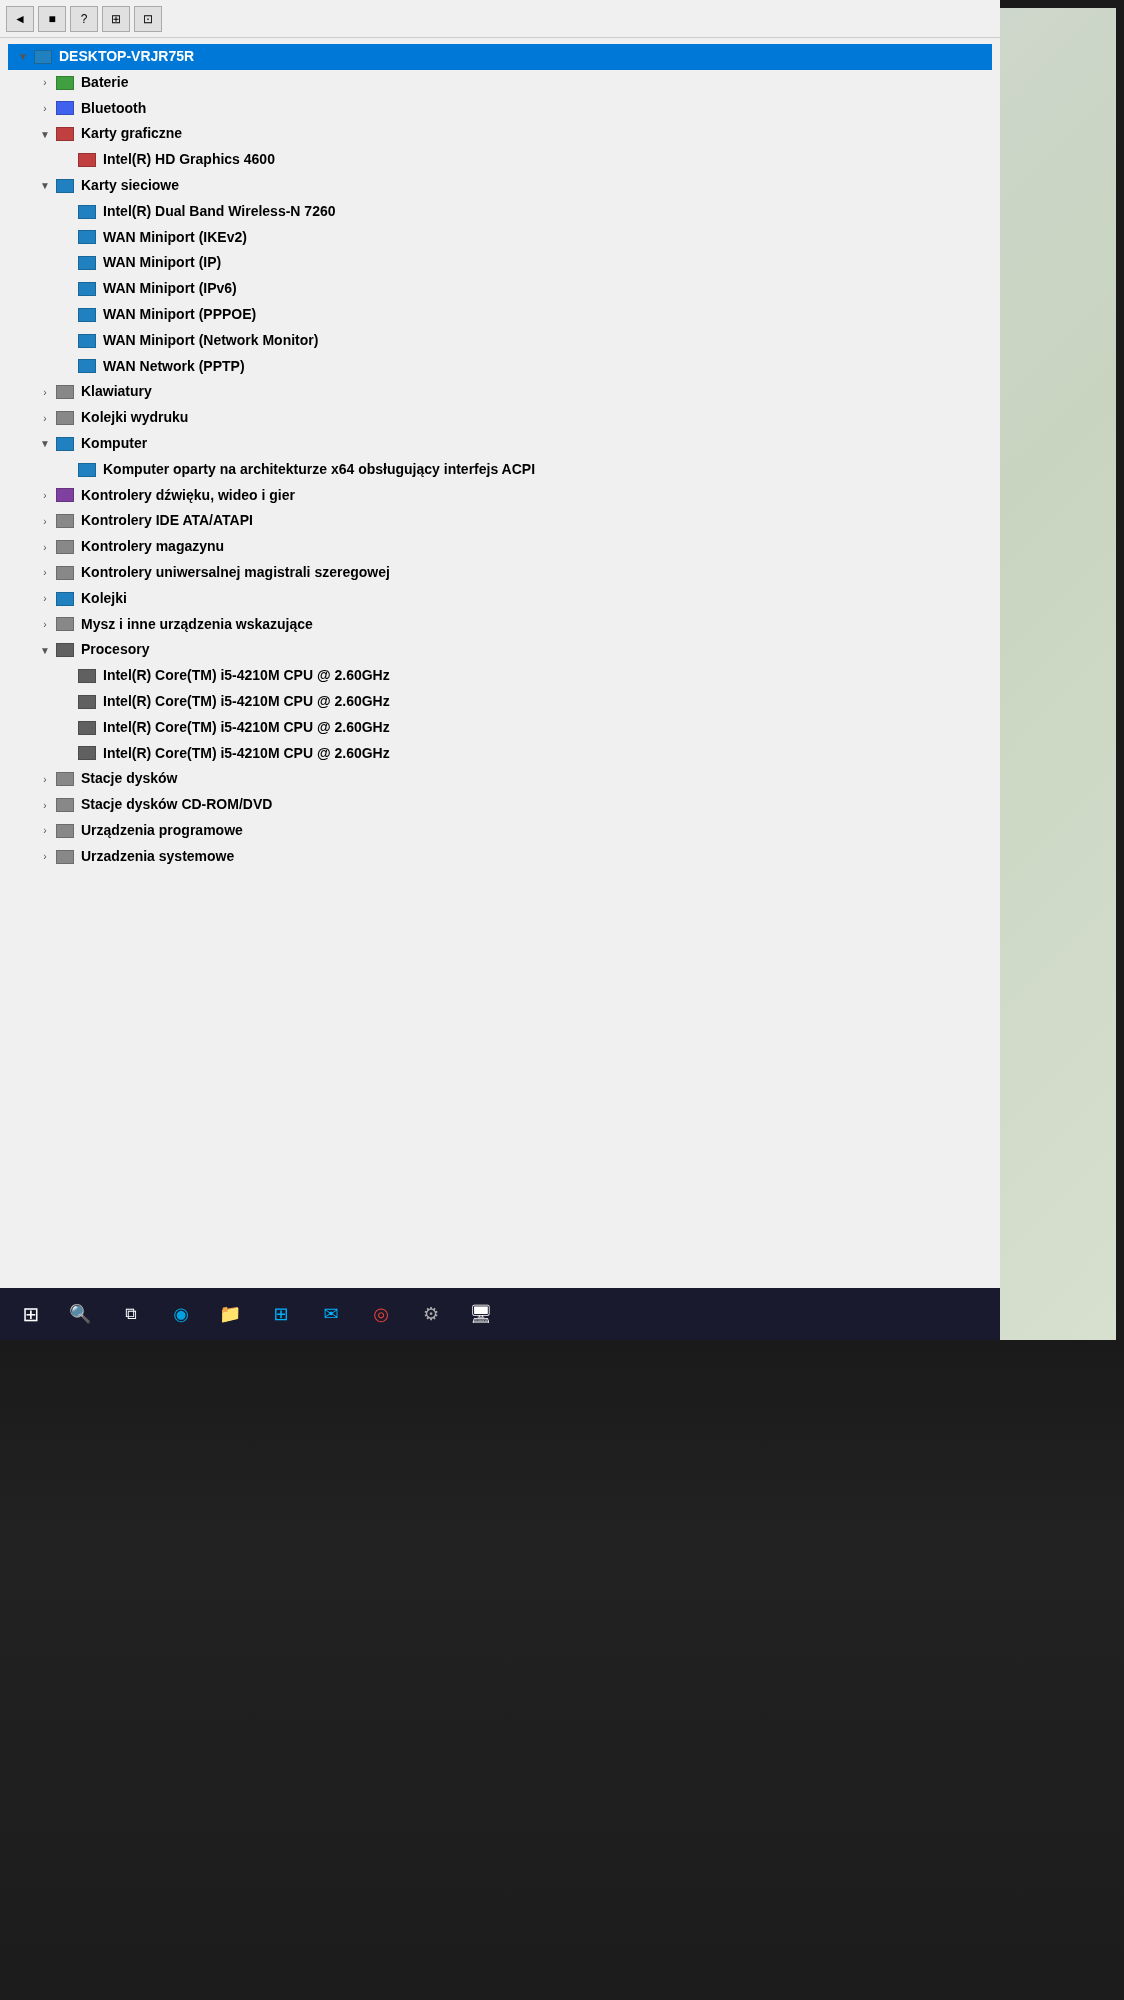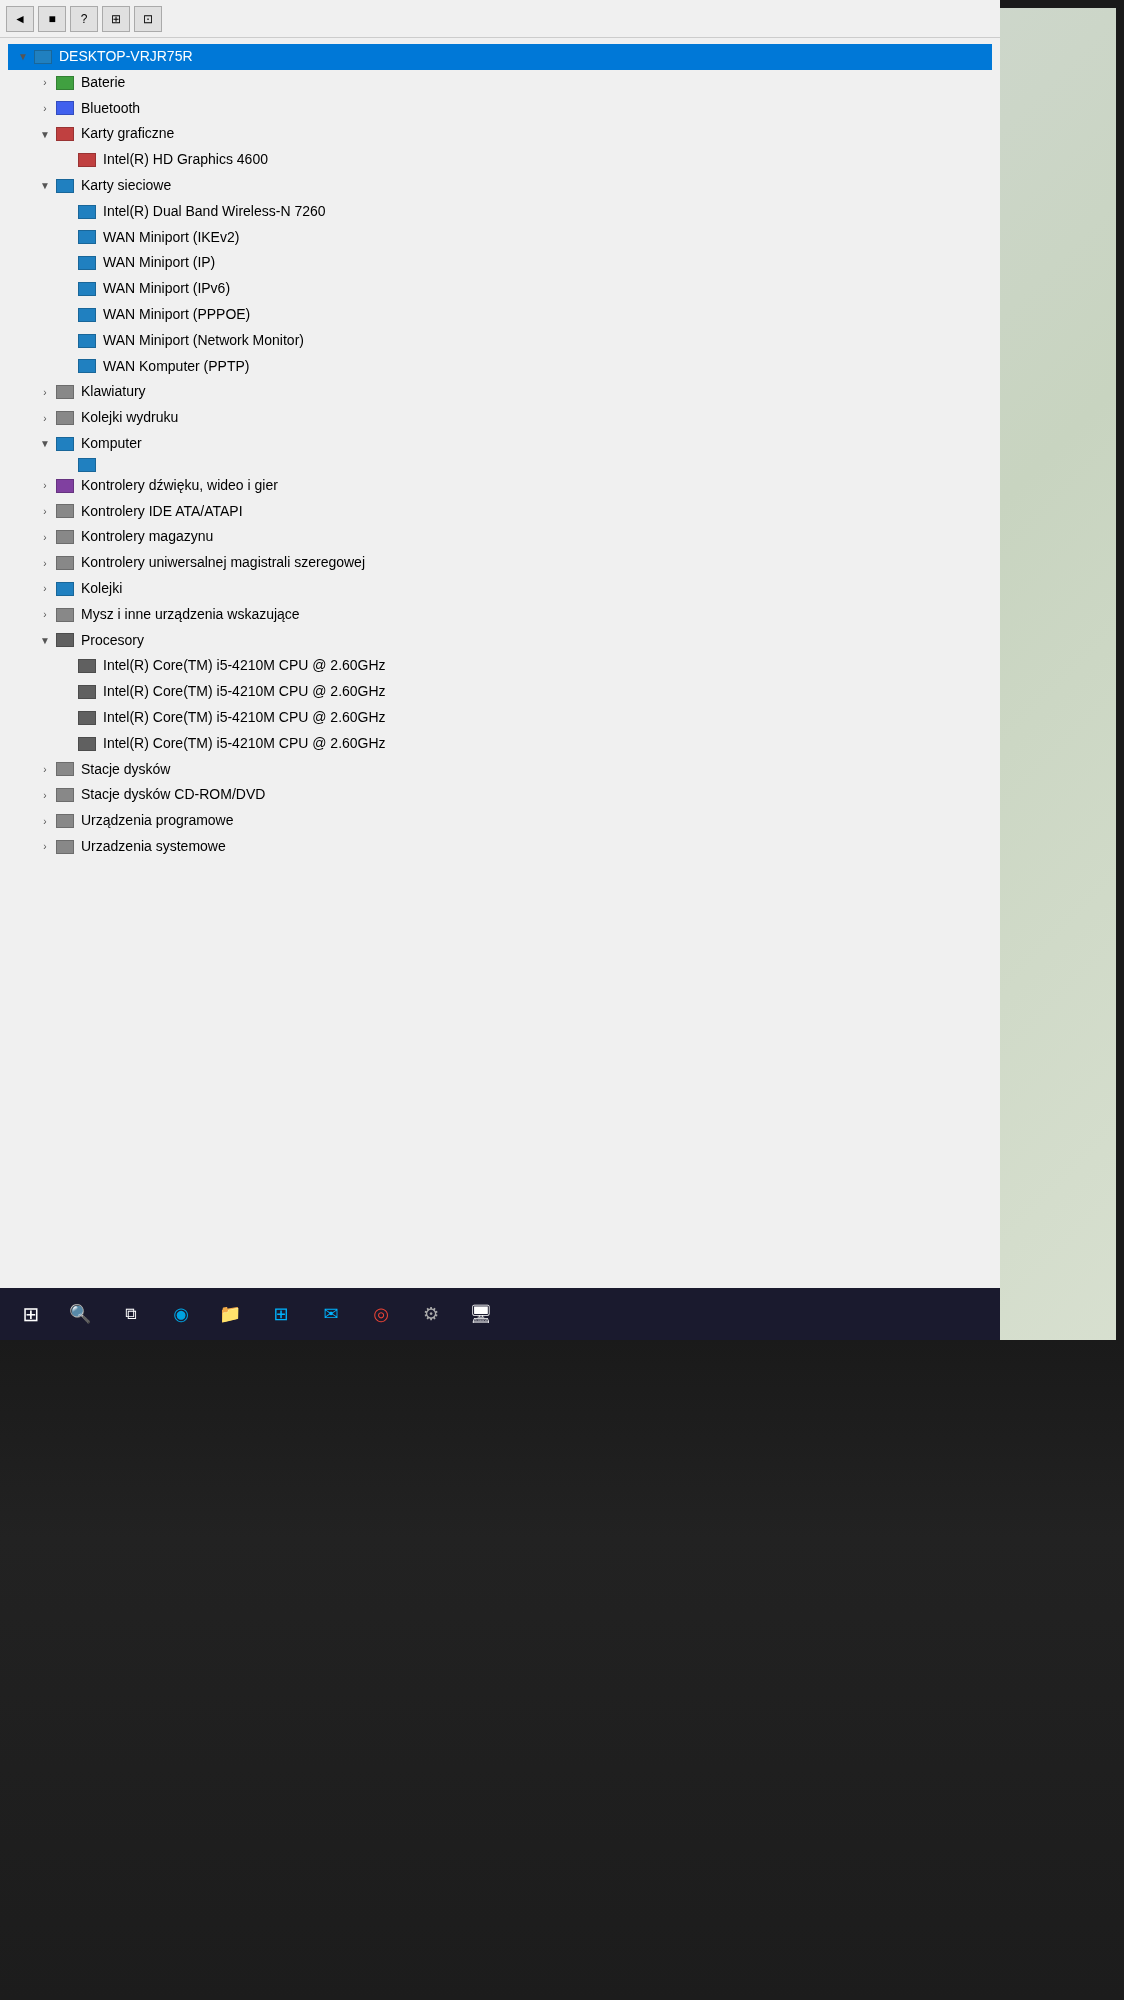--- a/index.html
+++ b/index.html
@@ -120,20 +120,21 @@
       left: 0;
       width: 1124px;
       height: 1340px;
       border: 8px solid #1a1a1a;
       border-bottom: 0;
       pointer-events: none;
     }
 
     .tree-label {
       font-size: 14px;
+      font-weight: bold;
     }
   </style>
 </head>
 <body>
 
 <div class="screen">
 
   <div class="screen-bezel"></div>
 
   <div class="device-manager">
@@ -216,21 +217,21 @@
         <div class="tree-item">
     <span style="display:inline-block;width:48px;flex-shrink:0;"></span>
     <span style="font-size:10px;width:14px;color:#555;display:inline-block;text-align:center;flex-shrink:0;"></span>
     <span style="width:18px;height:14px;background:#2080c0;display:inline-block;margin-right:3px;flex-shrink:0;border:1px solid rgba(0,0,0,0.2);"></span>
     <span class="tree-label">WAN Miniport (Network Monitor)</span>
   </div>
         <div class="tree-item">
     <span style="display:inline-block;width:48px;flex-shrink:0;"></span>
     <span style="font-size:10px;width:14px;color:#555;display:inline-block;text-align:center;flex-shrink:0;"></span>
     <span style="width:18px;height:14px;background:#2080c0;display:inline-block;margin-right:3px;flex-shrink:0;border:1px solid rgba(0,0,0,0.2);"></span>
-    <span class="tree-label">WAN Komputer (PPTP)</span>
+    <span class="tree-label">WAN Network (PPTP)</span>
   </div>
         <div class="tree-item">
     <span style="display:inline-block;width:26px;flex-shrink:0;"></span>
     <span style="font-size:10px;width:14px;color:#555;display:inline-block;text-align:center;flex-shrink:0;">›</span>
     <span style="width:18px;height:14px;background:#888;display:inline-block;margin-right:3px;flex-shrink:0;border:1px solid rgba(0,0,0,0.2);"></span>
     <span class="tree-label">Klawiatury</span>
   </div>
         <div class="tree-item">
     <span style="display:inline-block;width:26px;flex-shrink:0;"></span>
     <span style="font-size:10px;width:14px;color:#555;display:inline-block;text-align:center;flex-shrink:0;">›</span>
@@ -240,20 +241,21 @@
         <div class="tree-item">
     <span style="display:inline-block;width:26px;flex-shrink:0;"></span>
     <span style="font-size:10px;width:14px;color:#555;display:inline-block;text-align:center;flex-shrink:0;">▼</span>
     <span style="width:18px;height:14px;background:#2080c0;display:inline-block;margin-right:3px;flex-shrink:0;border:1px solid rgba(0,0,0,0.2);"></span>
     <span class="tree-label">Komputer</span>
   </div>
         <div class="tree-item">
     <span style="display:inline-block;width:48px;flex-shrink:0;"></span>
     <span style="font-size:10px;width:14px;color:#555;display:inline-block;text-align:center;flex-shrink:0;"></span>
     <span style="width:18px;height:14px;background:#2080c0;display:inline-block;margin-right:3px;flex-shrink:0;border:1px solid rgba(0,0,0,0.2);"></span>
+    <span class="tree-label">Komputer oparty na architekturze x64 obsługujący interfejs ACPI</span>
   </div>
         <div class="tree-item">
     <span style="display:inline-block;width:26px;flex-shrink:0;"></span>
     <span style="font-size:10px;width:14px;color:#555;display:inline-block;text-align:center;flex-shrink:0;">›</span>
     <span style="width:18px;height:14px;background:#8040a0;display:inline-block;margin-right:3px;flex-shrink:0;border:1px solid rgba(0,0,0,0.2);"></span>
     <span class="tree-label">Kontrolery dźwięku, wideo i gier</span>
   </div>
         <div class="tree-item">
     <span style="display:inline-block;width:26px;flex-shrink:0;"></span>
     <span style="font-size:10px;width:14px;color:#555;display:inline-block;text-align:center;flex-shrink:0;">›</span>

